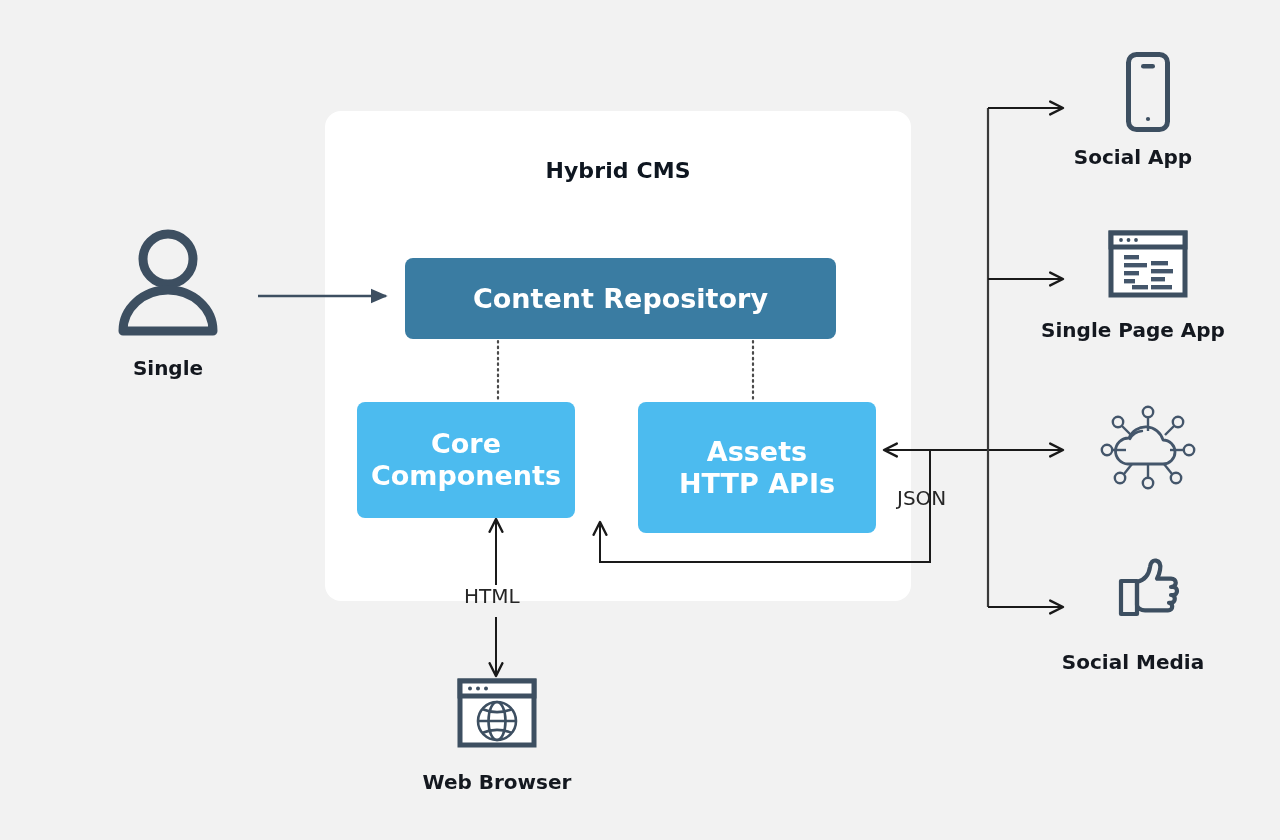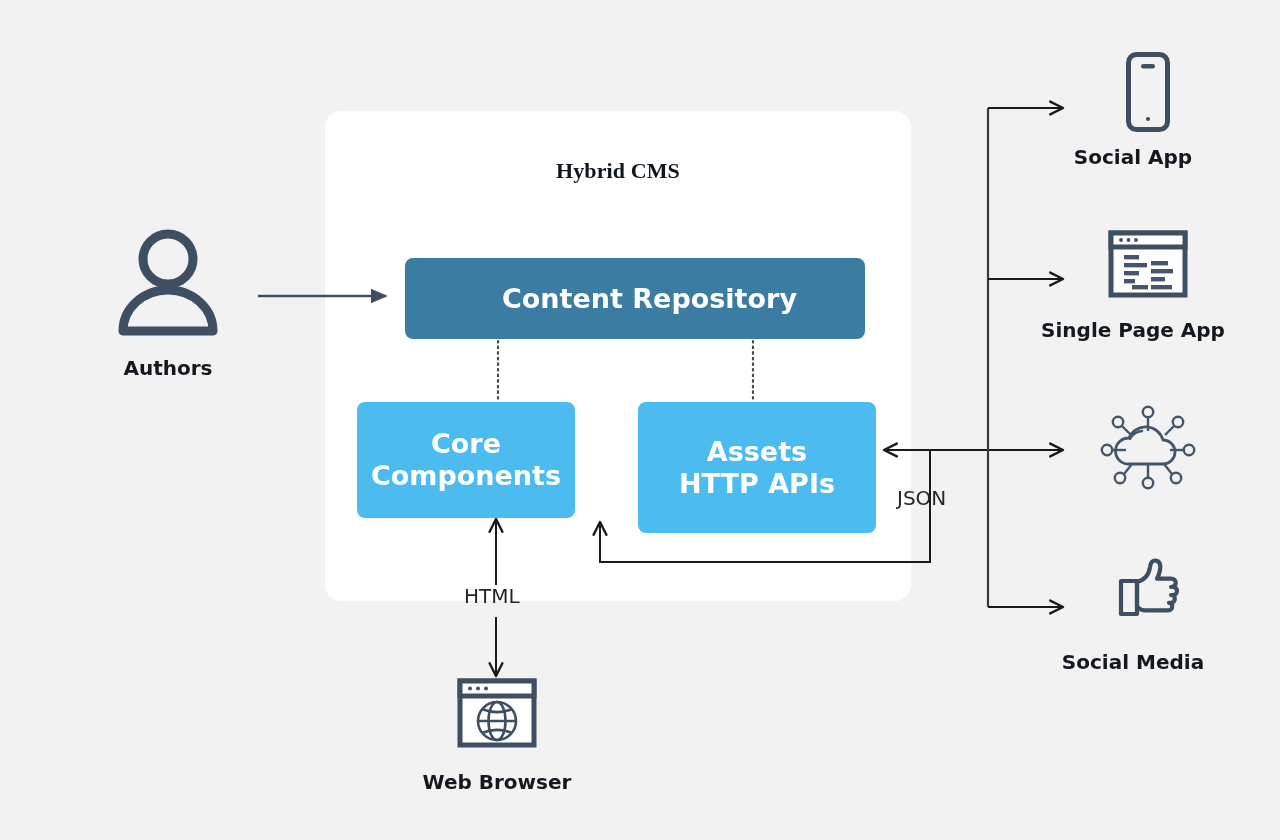--- a/index.html
+++ b/index.html
@@ -32,21 +32,20 @@
   .cms-title {
     position: absolute;
     left: 325px;
     top: 158px;
     width: 586px;
     text-align: center;
     font-size: 22px;
     font-weight: bold;
     color: #0e1620;
     letter-spacing: 0.1px;
-    font-family: Liberation Serif, serif;
   }
 
   
   .box {
     position: absolute;
     display: flex;
     align-items: center;
     justify-content: center;
     text-align: center;
     color: #ffffff;
@@ -54,21 +53,20 @@
     border-radius: 8px;
     line-height: 1.18;
   }
   .box-repo {
     left: 405px;
     top: 258px;
     width: 431px;
     height: 81px;
     background: #3a7ca2;
     font-size: 27px;
-    padding-left: 29px;
   }
   .box-core {
     left: 357px;
     top: 402px;
     width: 218px;
     height: 116px;
     background: #4cbbef;
     font-size: 27px;
   }
   .box-assets {
@@ -186,21 +184,21 @@
 
   <div class="wire-label" style="left:464px; top:584px;">HTML</div>
   <div class="wire-label" style="left:897px; top:486px;">JSON</div>
 
   <div class="icon-wrap" style="left:113px; top:228px;">
     <svg width="110" height="110" viewBox="0 0 110 110">
       <circle cx="55" cy="31" r="25" fill="none" stroke="#3d4f61" stroke-width="9"></circle>
       <path d="M10,103 a45,41 0 0 1 90,0 z" fill="none" stroke="#3d4f61" stroke-width="9" stroke-linejoin="round"></path>
     </svg>
   </div>
-  <div class="node-label" style="left:68px; top:356px; width:200px;">Authors</div>
+  <div class="node-label" style="left:68px; top:356px; width:200px;">Single</div>
 
   <div class="icon-wrap" style="left:457px; top:678px;">
     <svg width="80" height="70" viewBox="0 0 80 70">
       <rect x="3" y="3" width="74" height="64" fill="#ffffff" stroke="#3d4f61" stroke-width="5"></rect>
       <rect x="3" y="3" width="74" height="15" fill="#ffffff" stroke="#3d4f61" stroke-width="5"></rect>
       <circle cx="13" cy="10.5" r="2" fill="#3d4f61"></circle>
       <circle cx="21" cy="10.5" r="2" fill="#3d4f61"></circle>
       <circle cx="29" cy="10.5" r="2" fill="#3d4f61"></circle>
       <circle cx="40" cy="43" r="19" fill="none" stroke="#3d4f61" stroke-width="2.6"></circle>
       <ellipse cx="40" cy="43" rx="8.5" ry="19" fill="none" stroke="#3d4f61" stroke-width="2.6"></ellipse>

